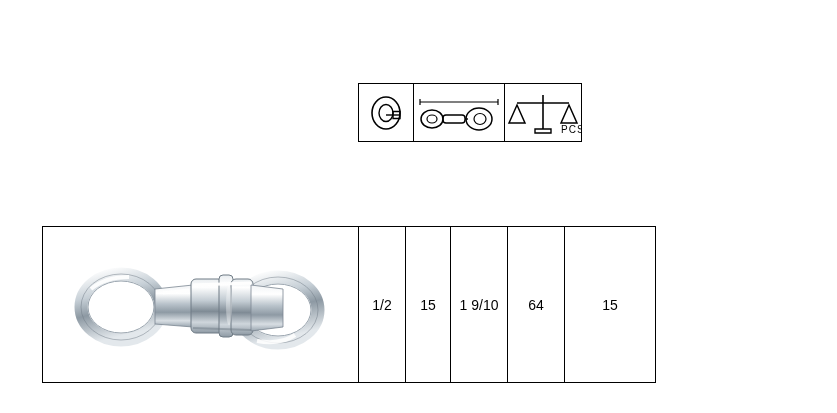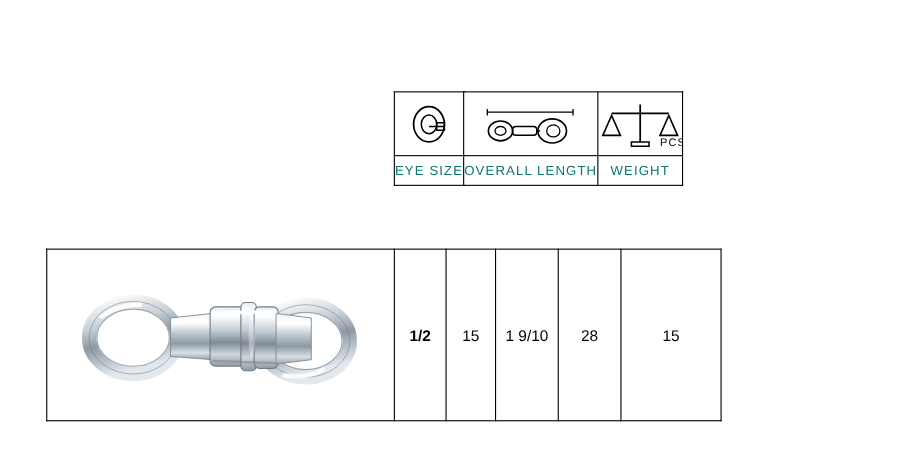--- a/index.html
+++ b/index.html
@@ -72,21 +72,21 @@
     width: 315px;
     height: 155px;
     position: relative;
   }
   .val-cell {
     height: 155px;
     vertical-align: top;
     padding-top: 16px;
     font-size: 14px;
   }
-  .val-eye-inch { width: 46px; font-weight: bold; }
+  .val-eye-inch { width: 46px; }
   .val-eye-mm   { width: 44px; }
   .val-ol-inch  { width: 56px; }
   .val-ol-mm    { width: 56px; }
   .val-weight   { width: 90px; }
 
   .product-image {
     position: absolute;
     left: 0;
     top: 0;
     width: 100%;
@@ -122,25 +122,20 @@
     <td class="icon-cell">
       <svg class="icon-svg" width="76" height="48" viewBox="0 0 76 48">
         <path d="M38 6 L38 40" stroke="#000" stroke-width="1.6"></path>
         <path d="M12 14 L64 14" stroke="#000" stroke-width="1.6"></path>
         <path d="M4 34 L20 34 L12 16 Z" fill="none" stroke="#000" stroke-width="1.5"></path>
         <path d="M56 34 L72 34 L64 16 Z" fill="none" stroke="#000" stroke-width="1.5"></path>
         <path d="M30 40 L46 40 L46 44 L30 44 Z" fill="none" stroke="#000" stroke-width="1.4"></path>
         <text x="56" y="44" font-family="Liberation Sans, sans-serif" font-size="10" fill="#000">PCS</text>
       </svg>
     </td>
-  </tr>
-  <tr>
-    <td class="hdr-cell" colspan="2">EYE  SIZE</td>
-    <td class="hdr-cell" colspan="2">OVERALL  LENGTH</td>
-    <td class="hdr-cell">WEIGHT</td>
   </tr>
 </tbody>
   </table>
 
 <table class="product-table">
   <tbody>
       <tr>
     <td class="img-cell">
       <svg class="product-image" viewBox="0 0 315 155">
         <defs>
@@ -188,17 +183,17 @@
 
         <path d="M150 58 L208 56" stroke="#ffffff" stroke-width="3" opacity="0.95"></path>
         <path d="M150 101 L208 103" stroke="#6d7983" stroke-width="2" opacity="0.45"></path>
         <path d="M120 66 L146 63" stroke="#ffffff" stroke-width="3" opacity="0.8"></path>
         <ellipse cx="186" cy="78" rx="3" ry="20" fill="#ffffff" opacity="0.35"></ellipse>
       </svg>
     </td>
     <td class="val-cell val-eye-inch">1/2</td>
     <td class="val-cell val-eye-mm">15</td>
     <td class="val-cell val-ol-inch">1 9/10</td>
-    <td class="val-cell val-ol-mm">28</td>
+    <td class="val-cell val-ol-mm">64</td>
     <td class="val-cell val-weight">15</td>
   </tr>
 </tbody>
   </table>
 
 </body></html>

